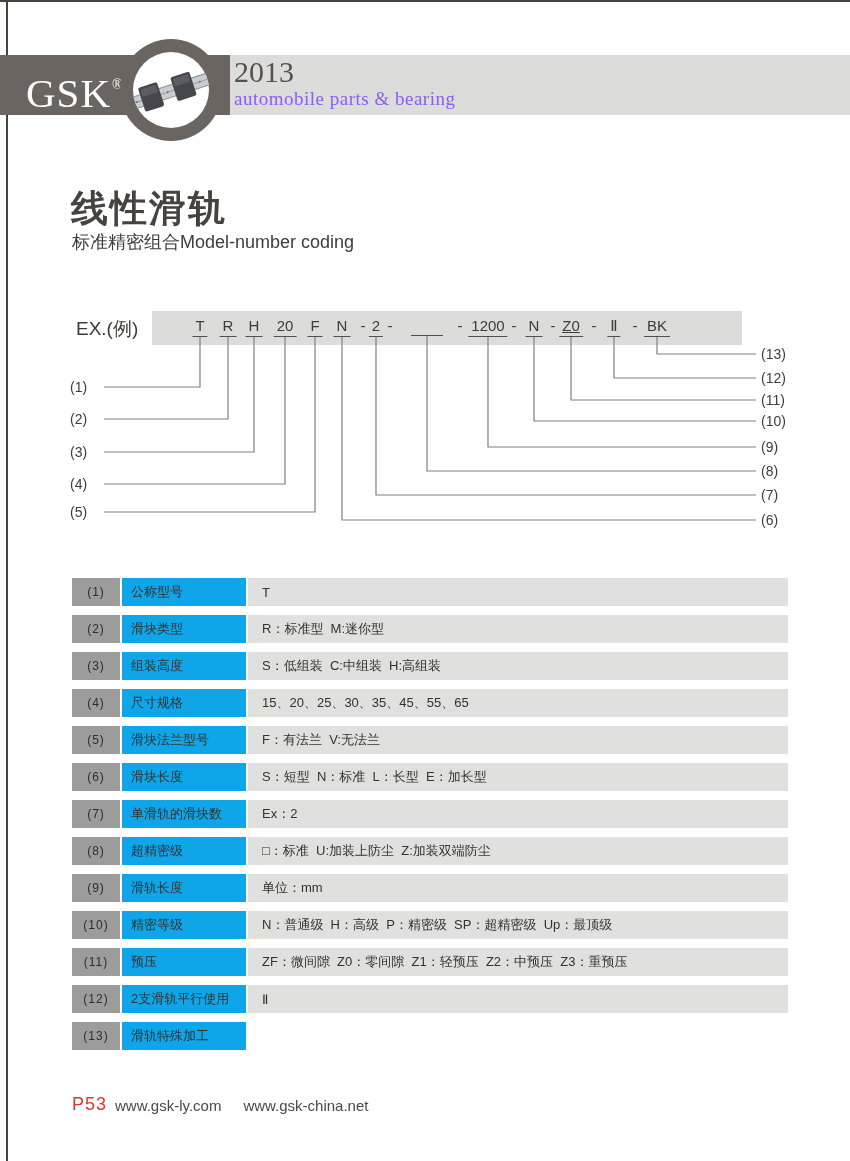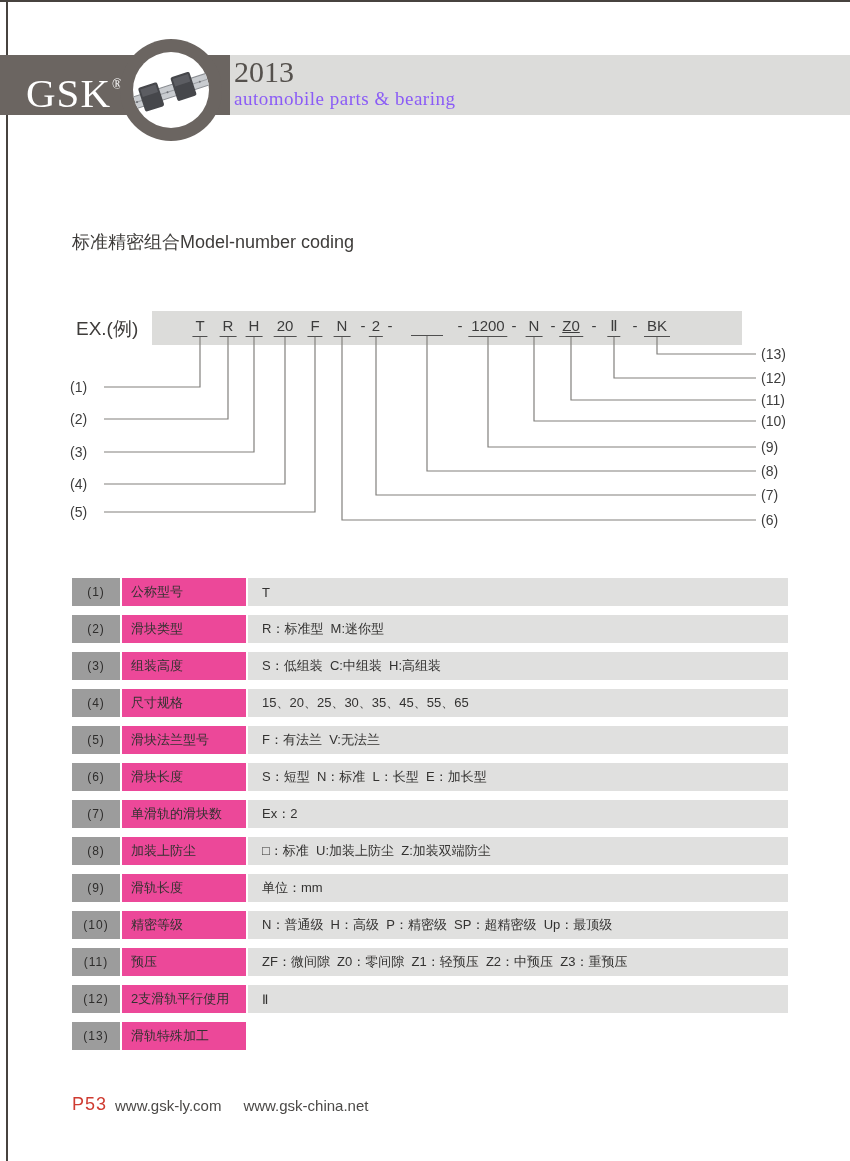--- a/index.html
+++ b/index.html
@@ -34,21 +34,21 @@
   svg.leads polyline{fill:none;stroke:#82807d;stroke-width:1.2;}
   .callout-label{position:absolute;font-size:14px;color:#3c3c3c;line-height:16px;}
   .callout-label.left{left:70px;width:34px;}
   .callout-label.right{left:761px;}
 
   
   .ctable{position:absolute;left:0;top:578px;width:850px;}
   .trow{display:flex;height:28px;margin-bottom:9px;}
   .c-num{margin-left:72px;width:48px;background:#9c9c9c;color:#2e2d2c;font-size:12px;letter-spacing:1px;
          display:flex;align-items:center;justify-content:center;}
-  .c-label{margin-left:2px;width:124px;background:#ec4899;font-size:13px;color:#333231;
+  .c-label{margin-left:2px;width:124px;background:#0ea5e9;font-size:13px;color:#333231;
            display:flex;align-items:center;padding-left:9px;box-sizing:border-box;white-space:pre;}
   .c-value{margin-left:2px;width:540px;background:#e0e0df;font-size:13px;color:#333231;
            display:flex;align-items:center;padding-left:14px;box-sizing:border-box;white-space:pre;}
 
   
   .footer-page{position:absolute;left:72px;top:1094px;font-size:18px;color:#cf3b31;letter-spacing:1px;}
   .footer-urls{position:absolute;left:115px;top:1097px;font-size:15px;color:#4b4947;display:flex;gap:22px;}
 </style>
 </head>
 <body>
@@ -73,20 +73,21 @@
         <rect x="43" y="28" width="16" height="8" fill="#5c5d62"></rect>
         <circle cx="2" cy="39" r="1" fill="#6e7176"></circle>
         <circle cx="34" cy="39" r="1" fill="#6e7176"></circle>
         <circle cx="68" cy="39" r="1" fill="#6e7176"></circle>
       </g>
     </svg>
   </div>
   <div class="year">2013</div>
   <div class="tagline">automobile parts &amp; bearing</div>
 
+  <div class="title">线性滑轨</div>
   <div class="subtitle">标准精密组合Model-number coding</div>
 
   <div class="ex-label">EX.(例)</div>
   <div class="code-band"></div>
   <svg class="leads">
       <polyline points="200,336 200,387 104,387"></polyline>
       <polyline points="228,336 228,419 104,419"></polyline>
       <polyline points="254,336 254,452 104,452"></polyline>
       <polyline points="285,336 285,484 104,484"></polyline>
       <polyline points="315,336 315,512 104,512"></polyline>
@@ -131,21 +132,21 @@
         <div class="c-label">滑块长度</div>
         <div class="c-value">S：短型  N：标准  L：长型  E：加长型</div>
       </div>
       <div class="trow">
         <div class="c-num">(7)</div>
         <div class="c-label">单滑轨的滑块数</div>
         <div class="c-value">Ex：2</div>
       </div>
       <div class="trow">
         <div class="c-num">(8)</div>
-        <div class="c-label">加装上防尘</div>
+        <div class="c-label">超精密级</div>
         <div class="c-value">□：标准  U:加装上防尘  Z:加装双端防尘</div>
       </div>
       <div class="trow">
         <div class="c-num">(9)</div>
         <div class="c-label">滑轨长度</div>
         <div class="c-value">单位：mm</div>
       </div>
       <div class="trow">
         <div class="c-num">(10)</div>
         <div class="c-label">精密等级</div>

